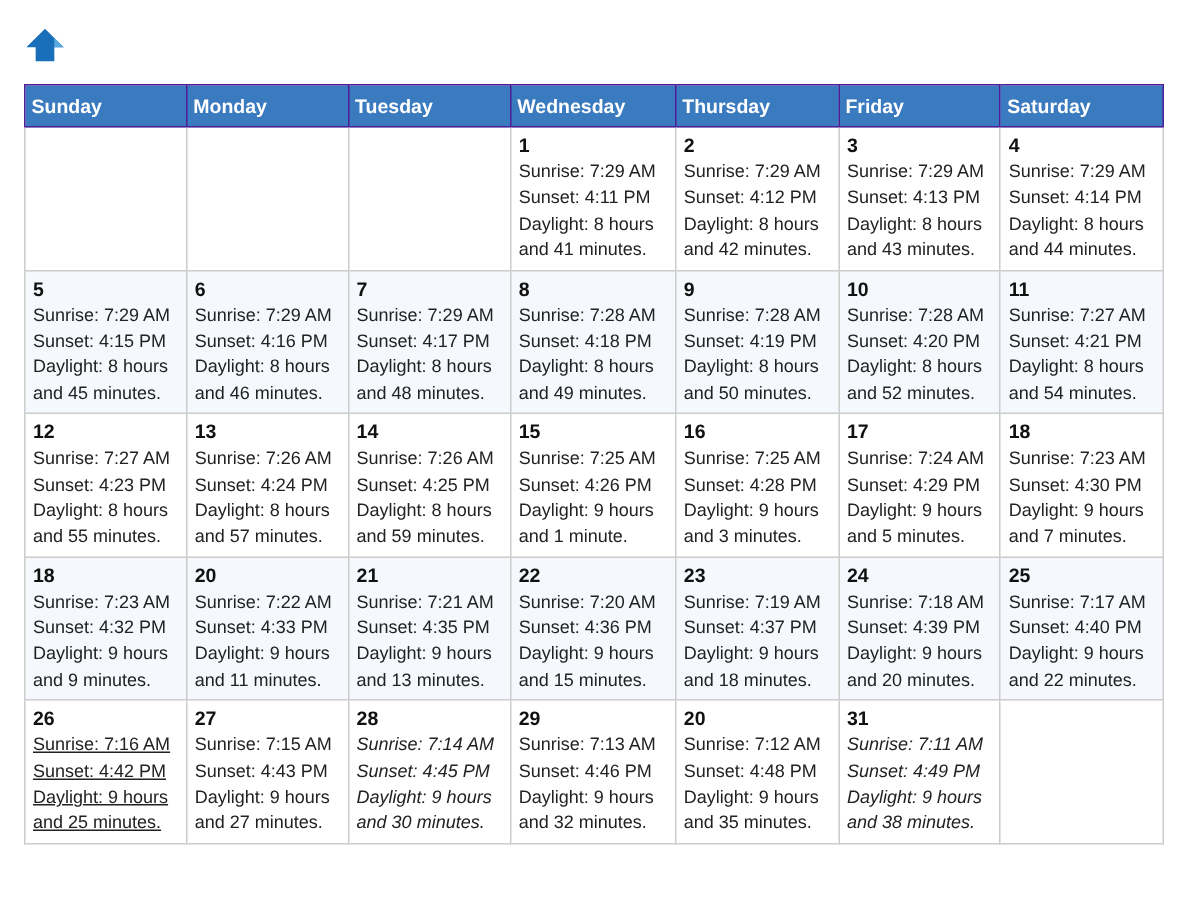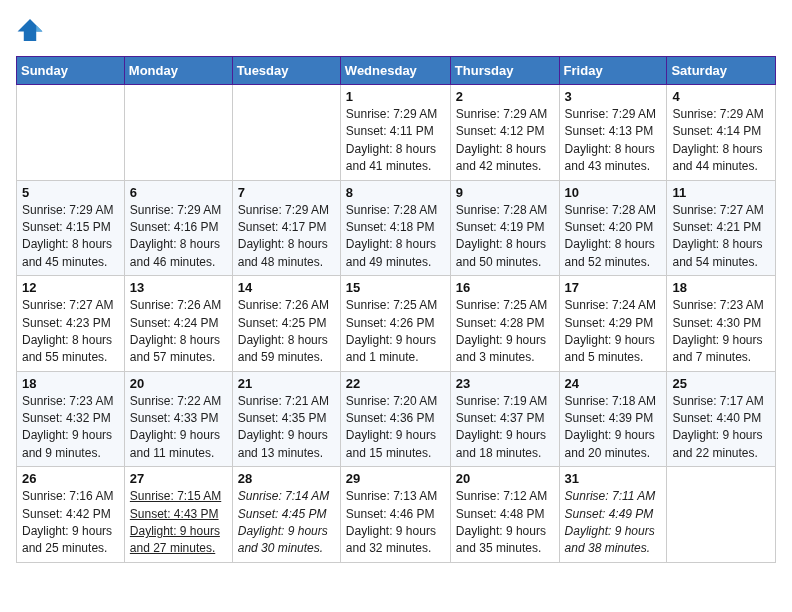--- a/index.html
+++ b/index.html
@@ -277,27 +277,27 @@
         <td>
           <div class="day-number">25</div>
           <div class="day-info" style="white-space: pre-line;">Sunrise: 7:17 AM
 Sunset: 4:40 PM
 Daylight: 9 hours and 22 minutes.</div>
         </td>
       </tr>
       <tr>
         <td>
           <div class="day-number">26</div>
-          <div class="day-info" style="white-space: pre-line;">Sunrise: 7:16 AM
+          <div class="day-info" style="white-space: pre-line; text-decoration: underline;">Sunrise: 7:16 AM
 Sunset: 4:42 PM
 Daylight: 9 hours and 25 minutes.</div>
         </td>
         <td>
           <div class="day-number">27</div>
-          <div class="day-info" style="white-space: pre-line; text-decoration: underline;">Sunrise: 7:15 AM
+          <div class="day-info" style="white-space: pre-line;">Sunrise: 7:15 AM
 Sunset: 4:43 PM
 Daylight: 9 hours and 27 minutes.</div>
         </td>
         <td>
           <div class="day-number">28</div>
           <div class="day-info" style="white-space: pre-line; font-style: italic;">Sunrise: 7:14 AM
 Sunset: 4:45 PM
 Daylight: 9 hours and 30 minutes.</div>
         </td>
         <td>

